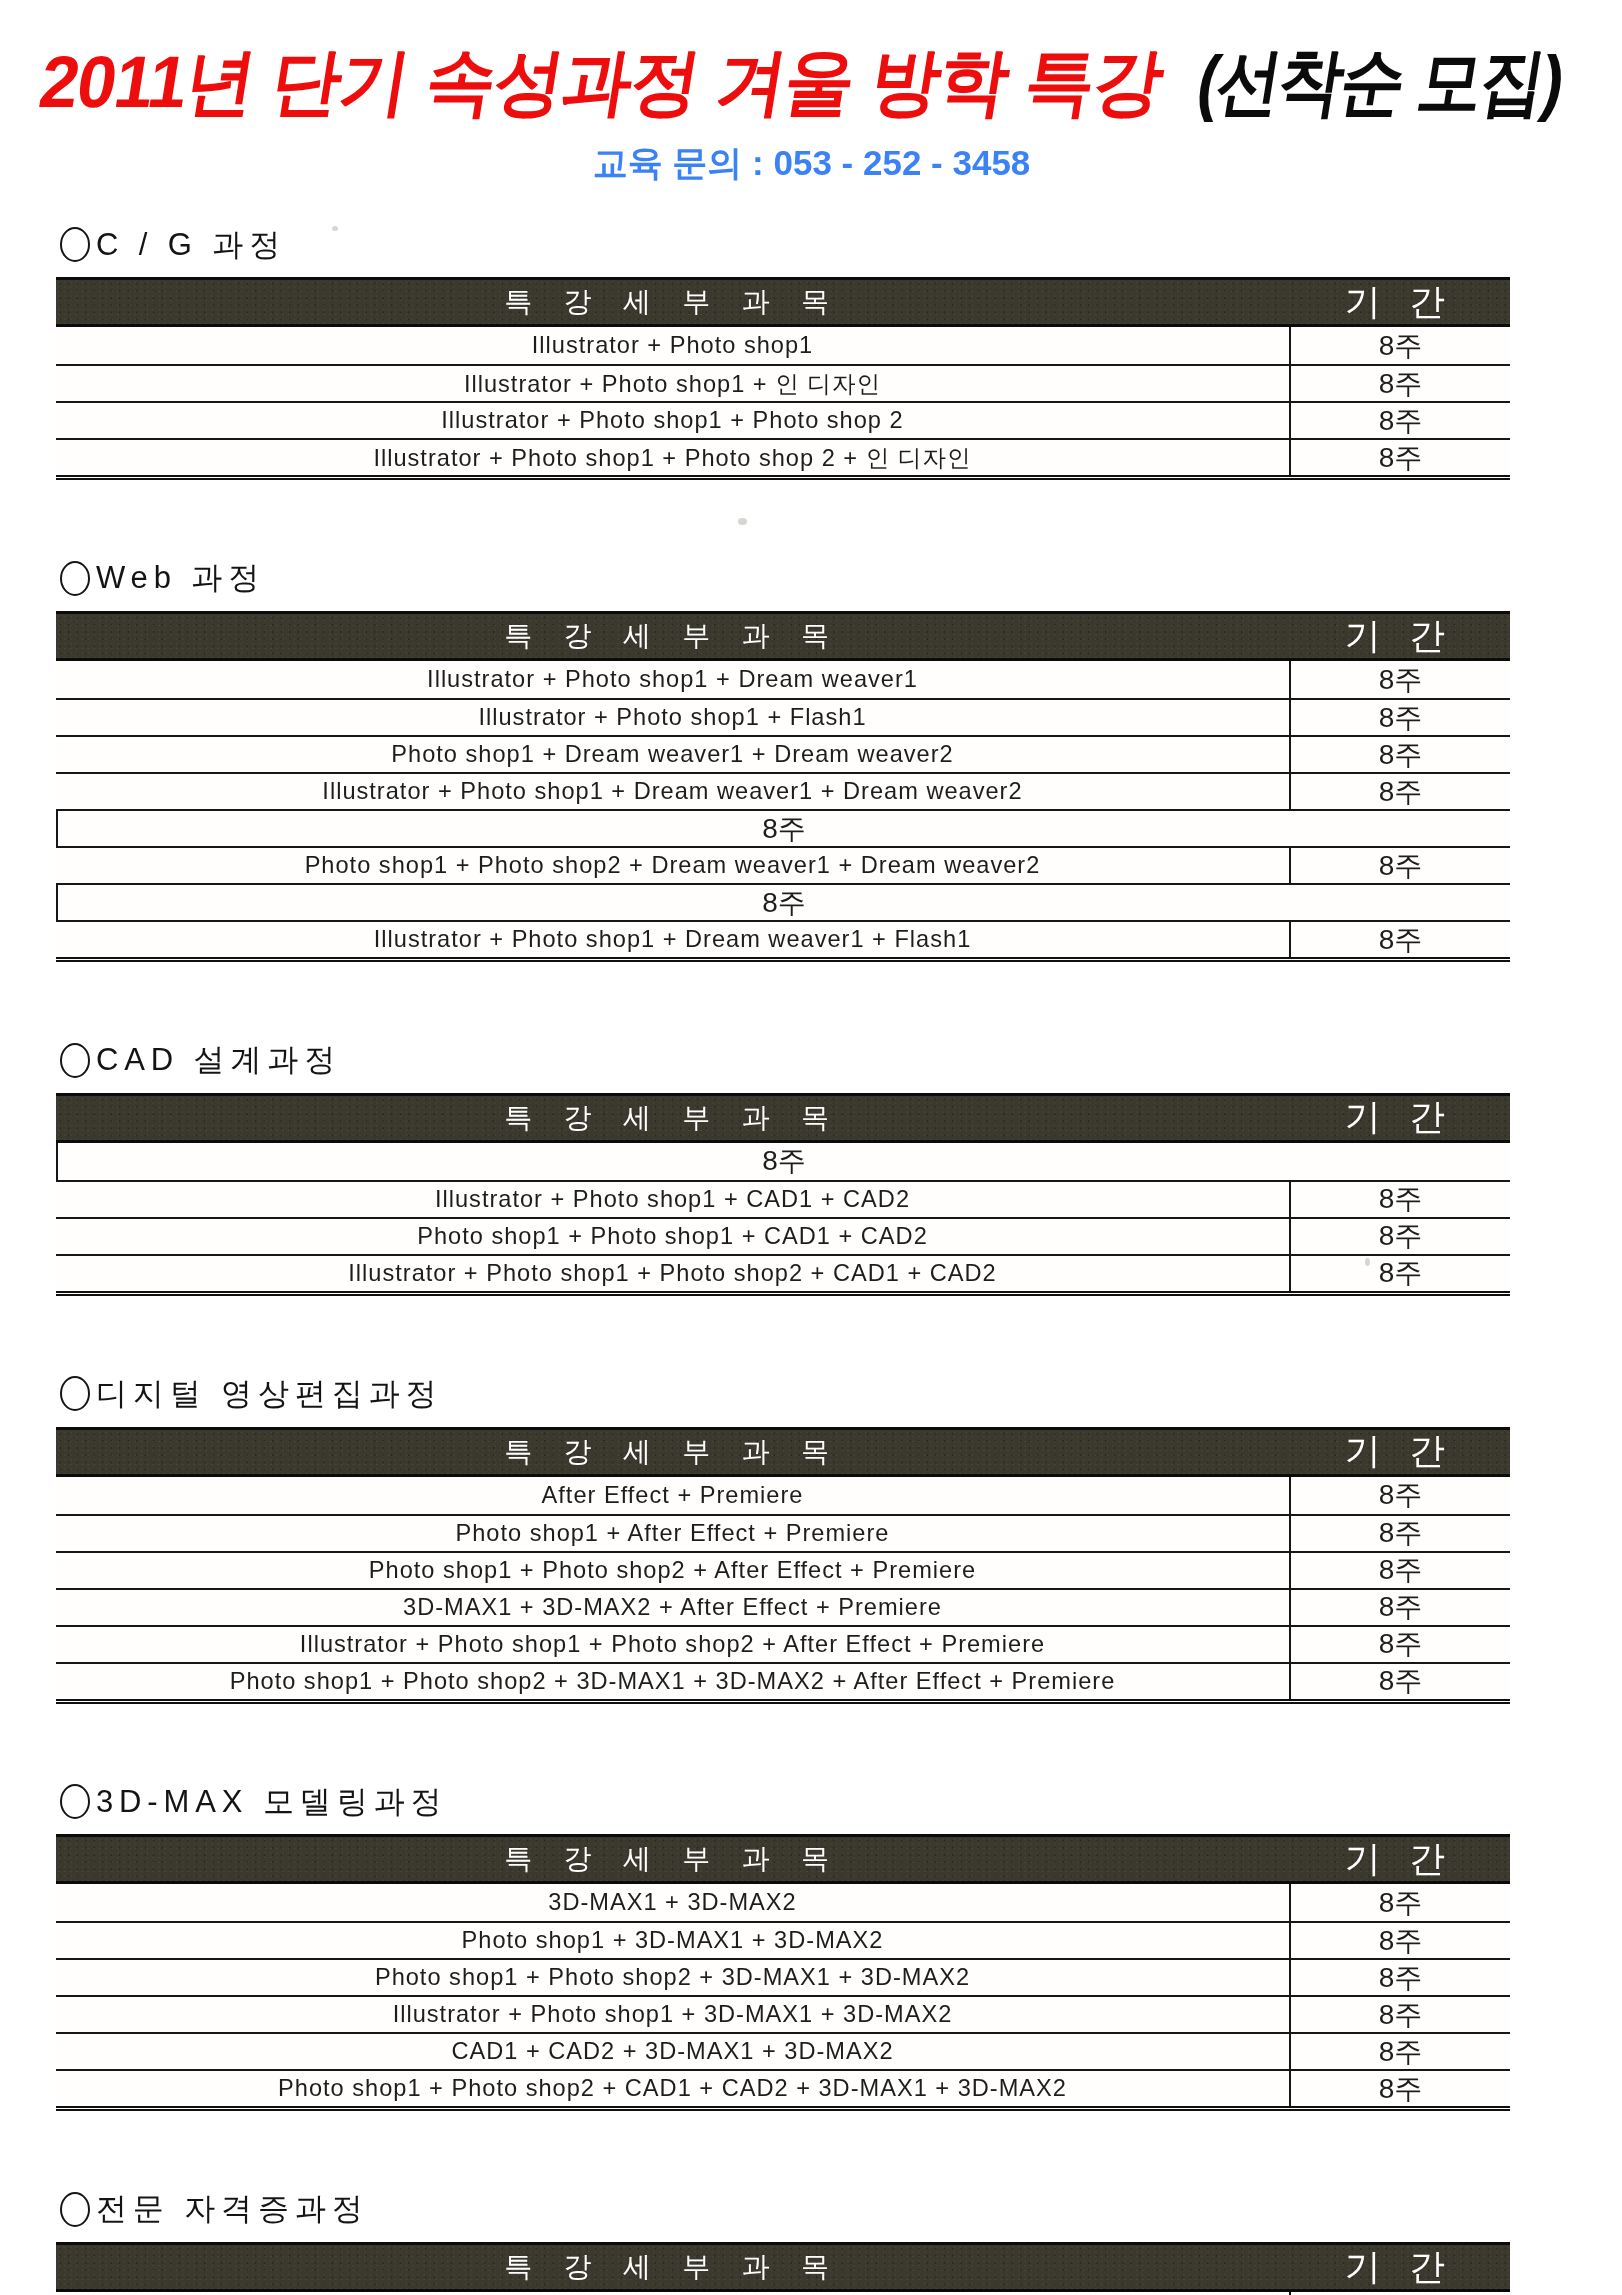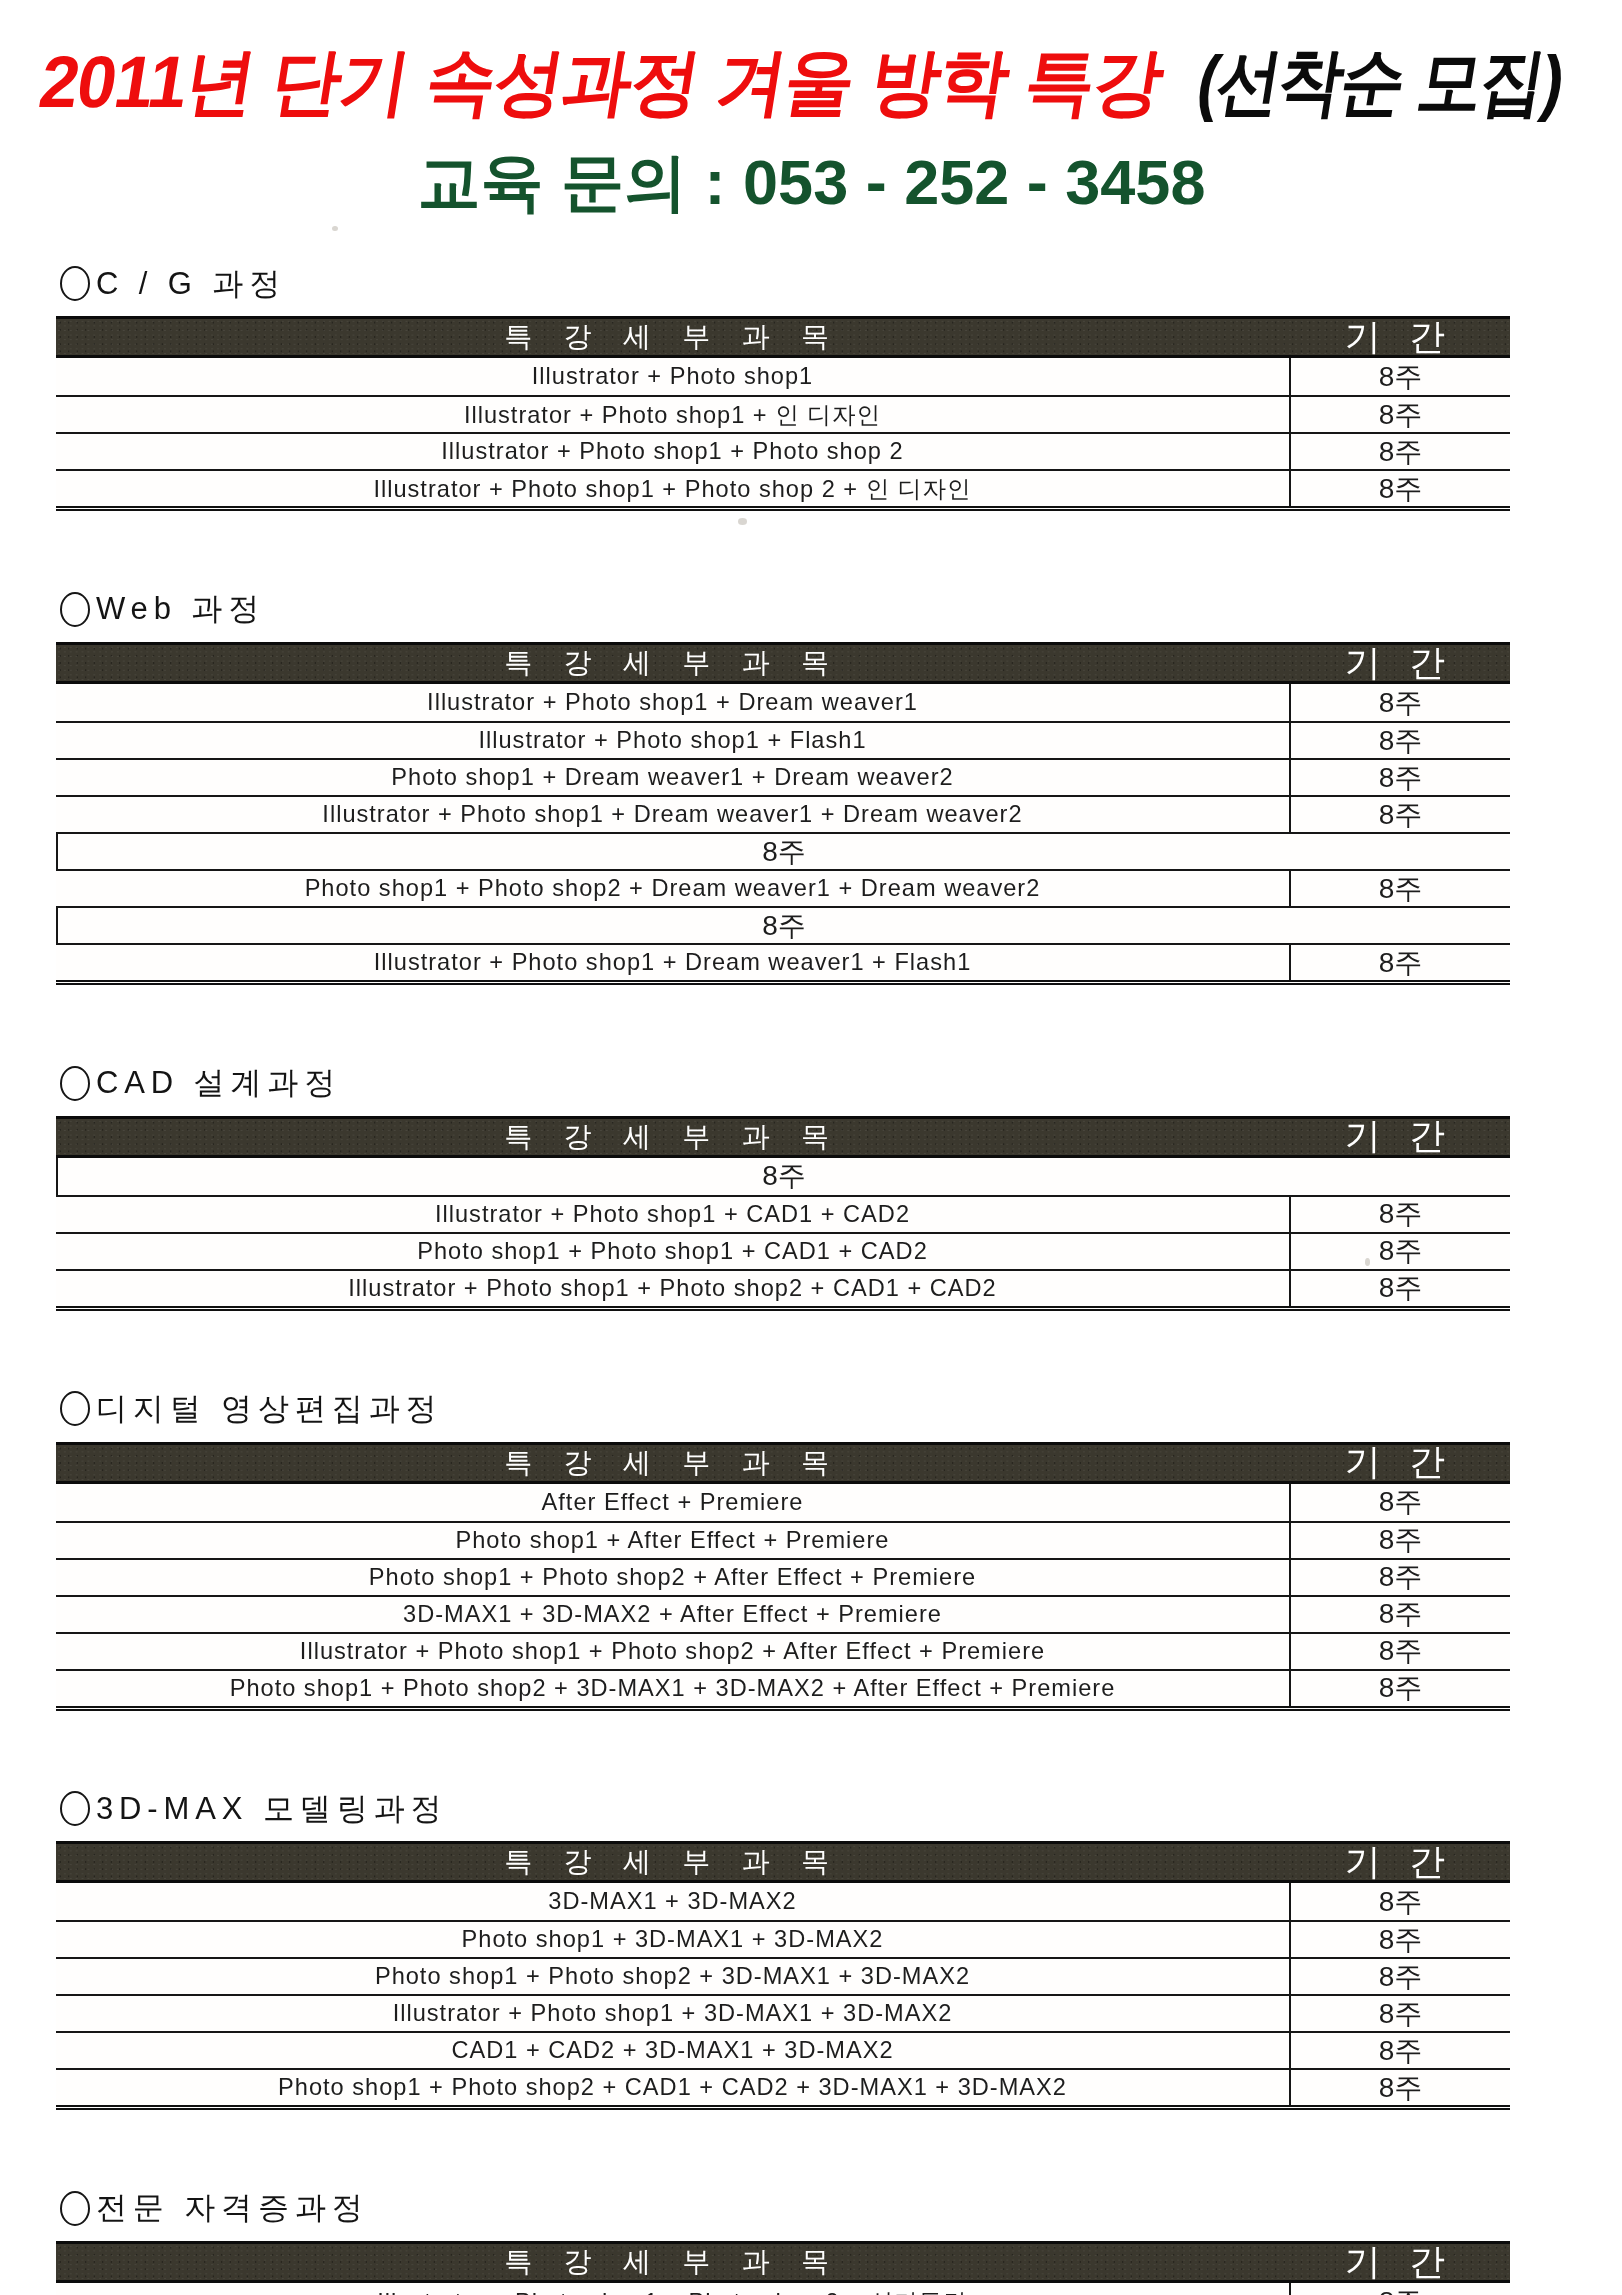--- a/index.html
+++ b/index.html
@@ -17,41 +17,41 @@
     color:#ee0d0d; font-size:73px; font-weight:700; letter-spacing:-1.3px;
     display:inline-block; transform:scaleX(0.95); transform-origin:center;
   }
   .masthead .title-black {
     color:#0b0b0b; font-size:73px; font-weight:700; letter-spacing:-2.6px;
     display:inline-block; transform:scaleX(0.88); transform-origin:left center;
     margin-left:3.9px;
   }
   .contact-line {
     text-align:center; margin-top:6.5px;
-    font-size:63px; font-weight:700; color:#14532d; letter-spacing:0px;
+    font-size:35px; font-weight:700; color:#3b82f6; letter-spacing:0px;
   }
 
   
   .sections { width:1454px; margin-left:56px; }
   .course-section { margin-top:77px; }
   .course-section:first-child { margin-top:37px; }
 
   .section-title {
     display:flex; align-items:center; gap:6px;
     margin:0 0 11.8px 3.9px; font-size:31px; color:#141414;
     letter-spacing:5.9px; font-weight:500;
   }
   .bullet {
     width:30px; height:35px; border:2.6px solid #161616; border-radius:50%;
     flex:0 0 auto;
   }
 
   .table { border-bottom:5.9px double #101010; background:#fffefd; }
   .thead {
-    display:flex; align-items:center; height:42px;
+    display:flex; align-items:center; height:50px;
     background:#3b382e;
     background-image:
       radial-gradient(rgba(255,255,255,0.07) 0.7px, transparent 1px),
       radial-gradient(rgba(0,0,0,0.45) 0.7px, transparent 1px);
     background-size:5.9px 4.6px, 8.5px 7.2px;
     border-top:3.3px solid #0b0b0b; border-bottom:3.3px solid #0b0b0b;
     color:#ffffff;
   }
   .th { text-align:center; font-weight:500; }
   .th.subject { flex:0 0 84.8%; font-size:28px; letter-spacing:11.8px; }

